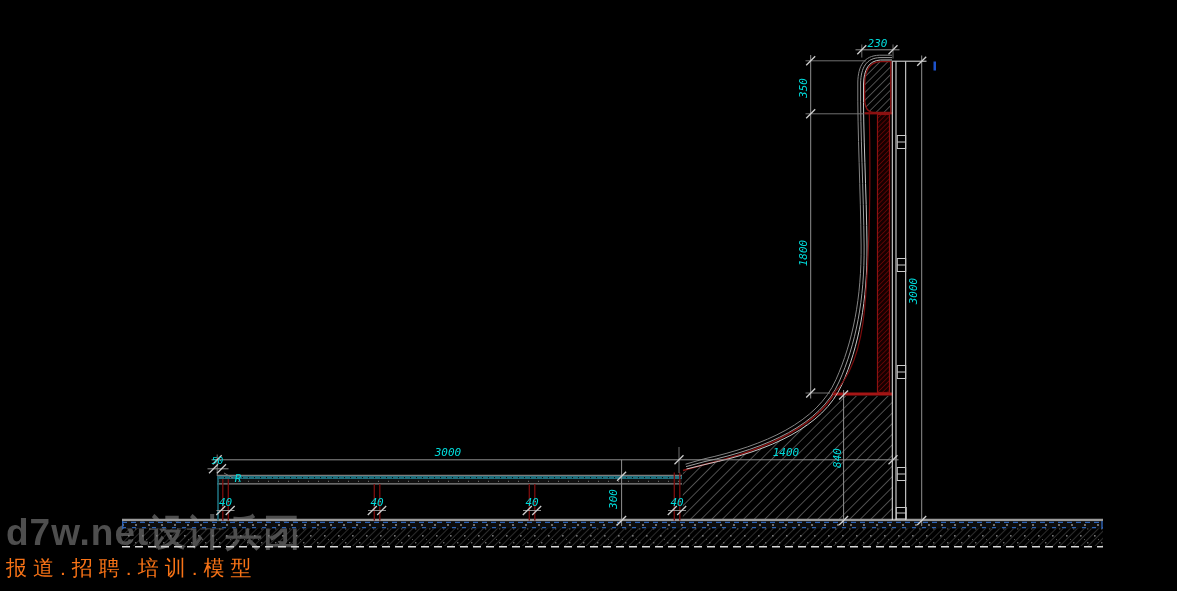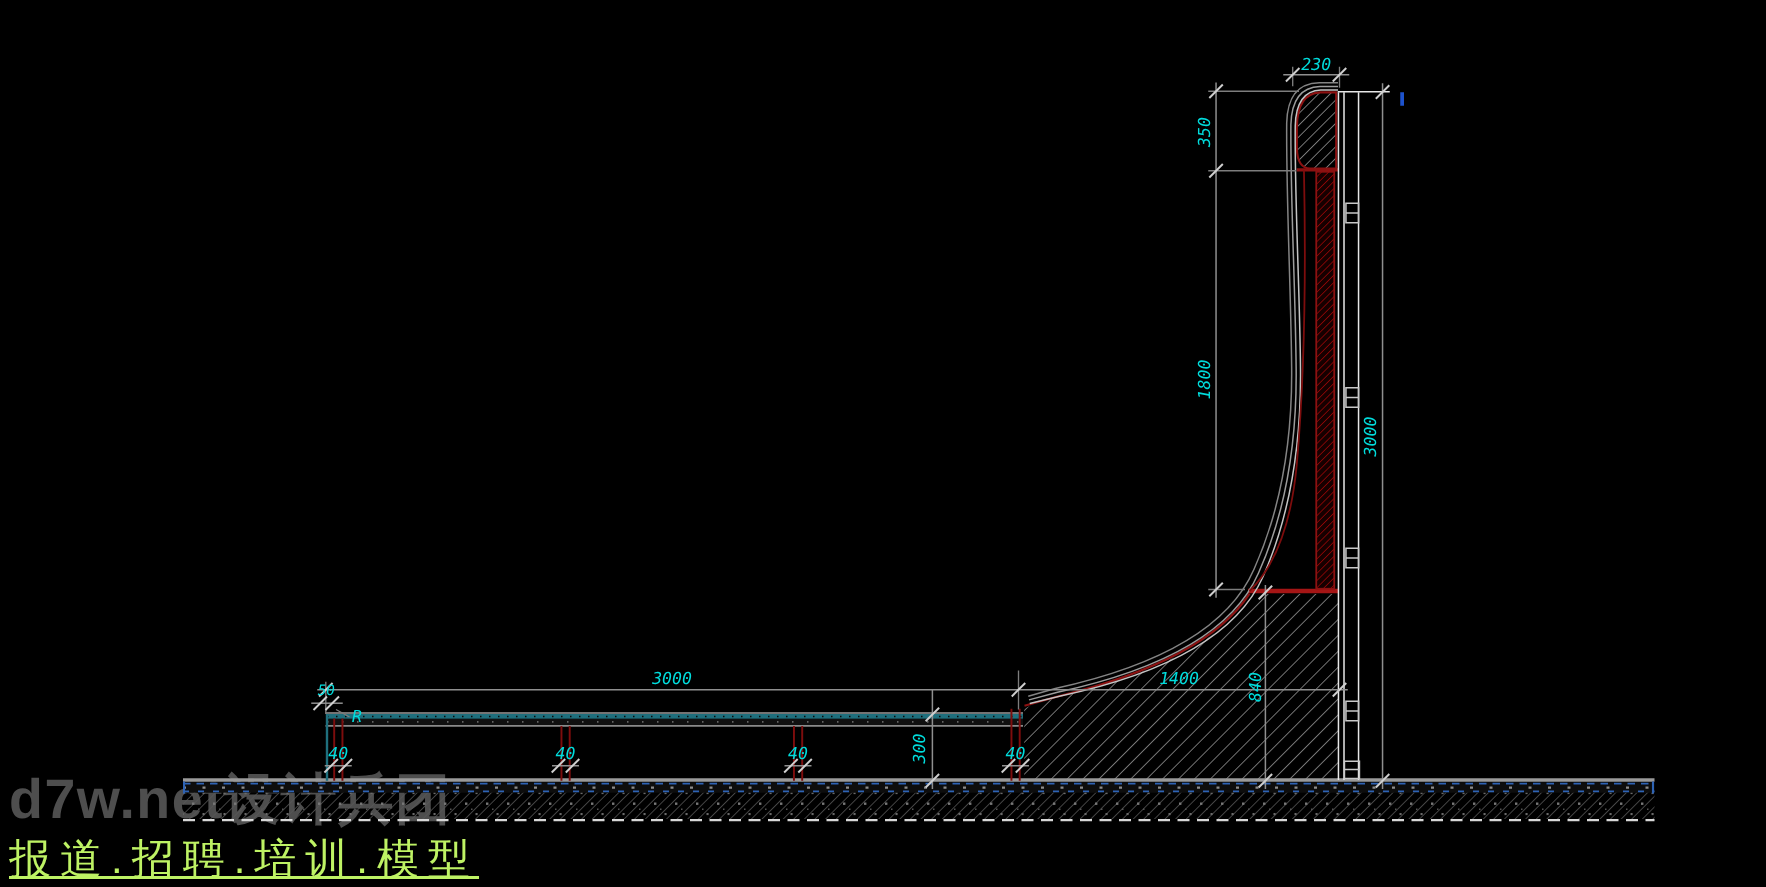--- a/index.html
+++ b/index.html
@@ -1,20 +1,20 @@
 <!DOCTYPE html>
 <html><head>
 <meta charset="utf-8">
 <style>
   html,body{margin:0;padding:0;background:#000;width:1177px;height:591px;overflow:hidden;}
   #stage{position:relative;width:1177px;height:591px;background:#000;font-family:"DejaVu Sans",sans-serif;}
   #drawing{position:absolute;left:0;top:0;z-index:2;}
   .wm{position:absolute;left:6px;z-index:1;color:#4f4f4f;font-family:"Liberation Sans",sans-serif;white-space:nowrap;}
   .wm1{top:508px;font-size:37px;font-weight:bold;letter-spacing:1px;color:#4e4e4e;}
-  .wm2{top:554px;font-size:28px;letter-spacing:6px;color:#bef264;text-decoration:underline;}
+  .wm2{top:554px;font-size:21px;letter-spacing:6px;color:#f97316;}
   text.dim{fill:#00dcdc;font-family:"DejaVu Sans Mono",monospace;font-style:italic;font-size:11px;}
   text.dim-small{font-size:9.5px;}
   .dimline{stroke:#8f8f8f;stroke-width:1;}
   .extline{stroke:#7d7d7d;stroke-width:0.9;}
   .tick{stroke:#cfcfcf;stroke-width:1.3;}
   .panel{stroke:#e8e8e8;stroke-width:1;fill:none;}
   .bracket{stroke:#c9c9c9;stroke-width:1;fill:none;}
   .redline{stroke:#8c1111;fill:none;}
   .graycurve{fill:none;}
 </style>

